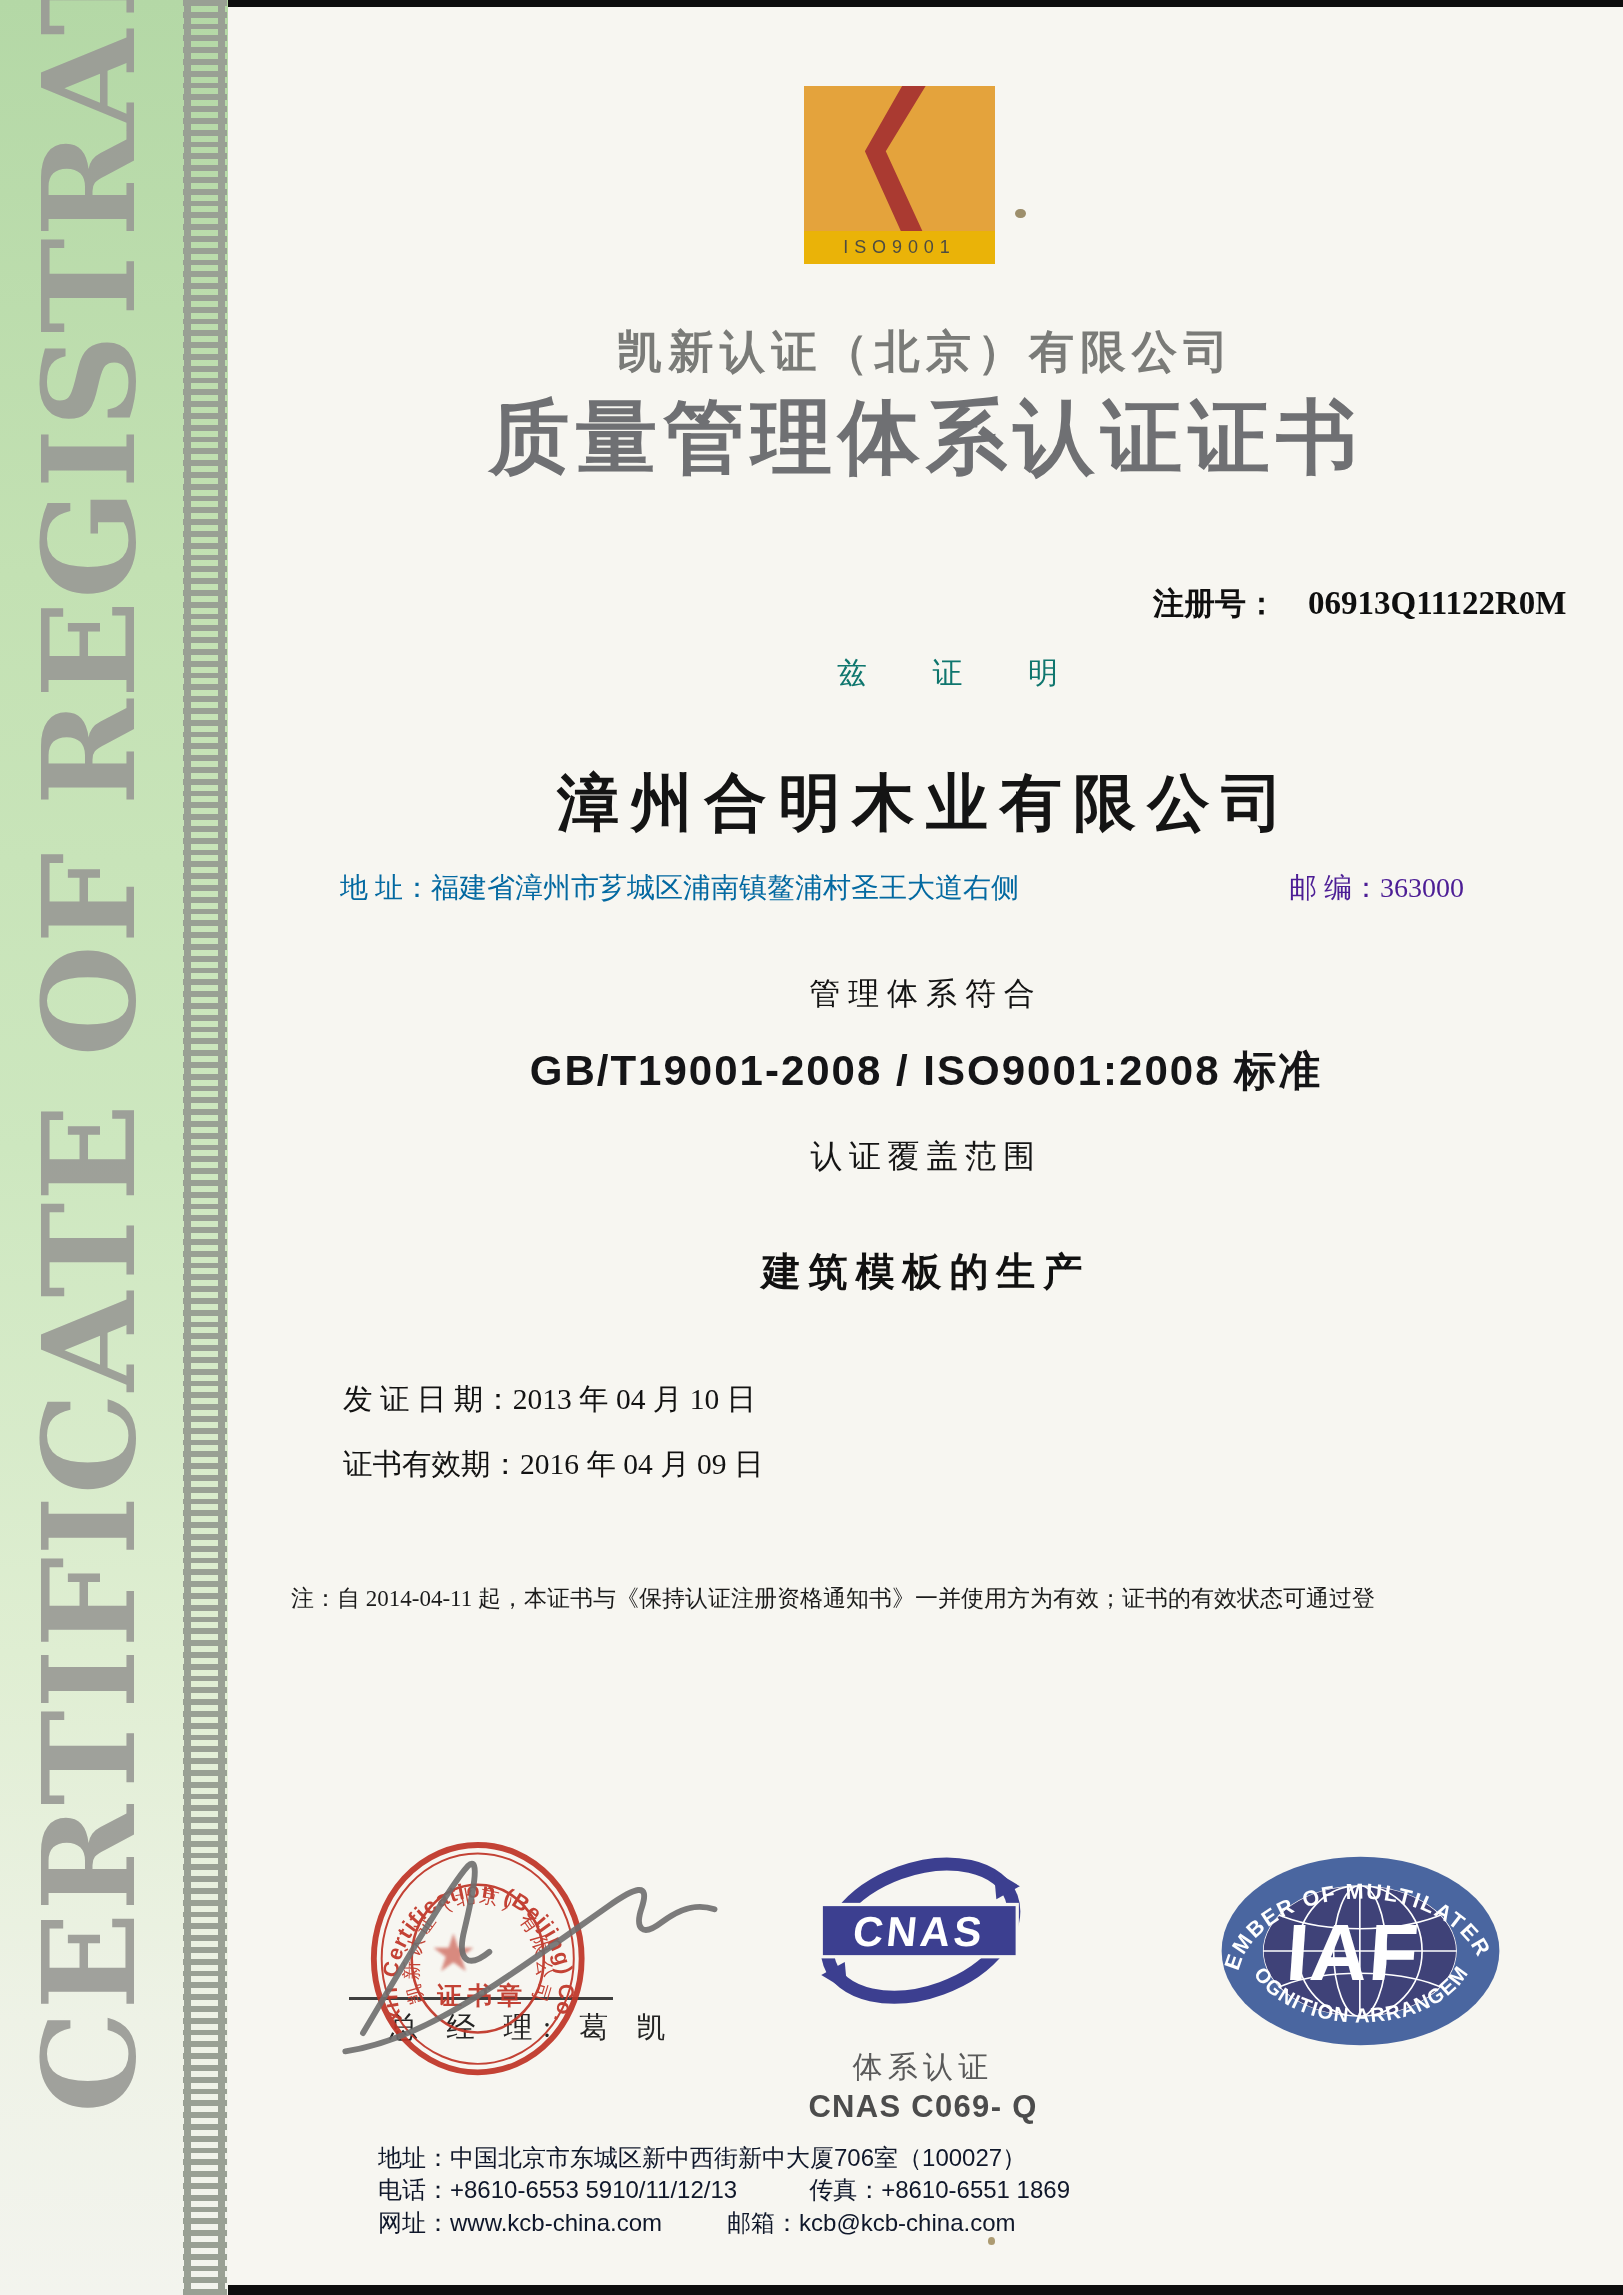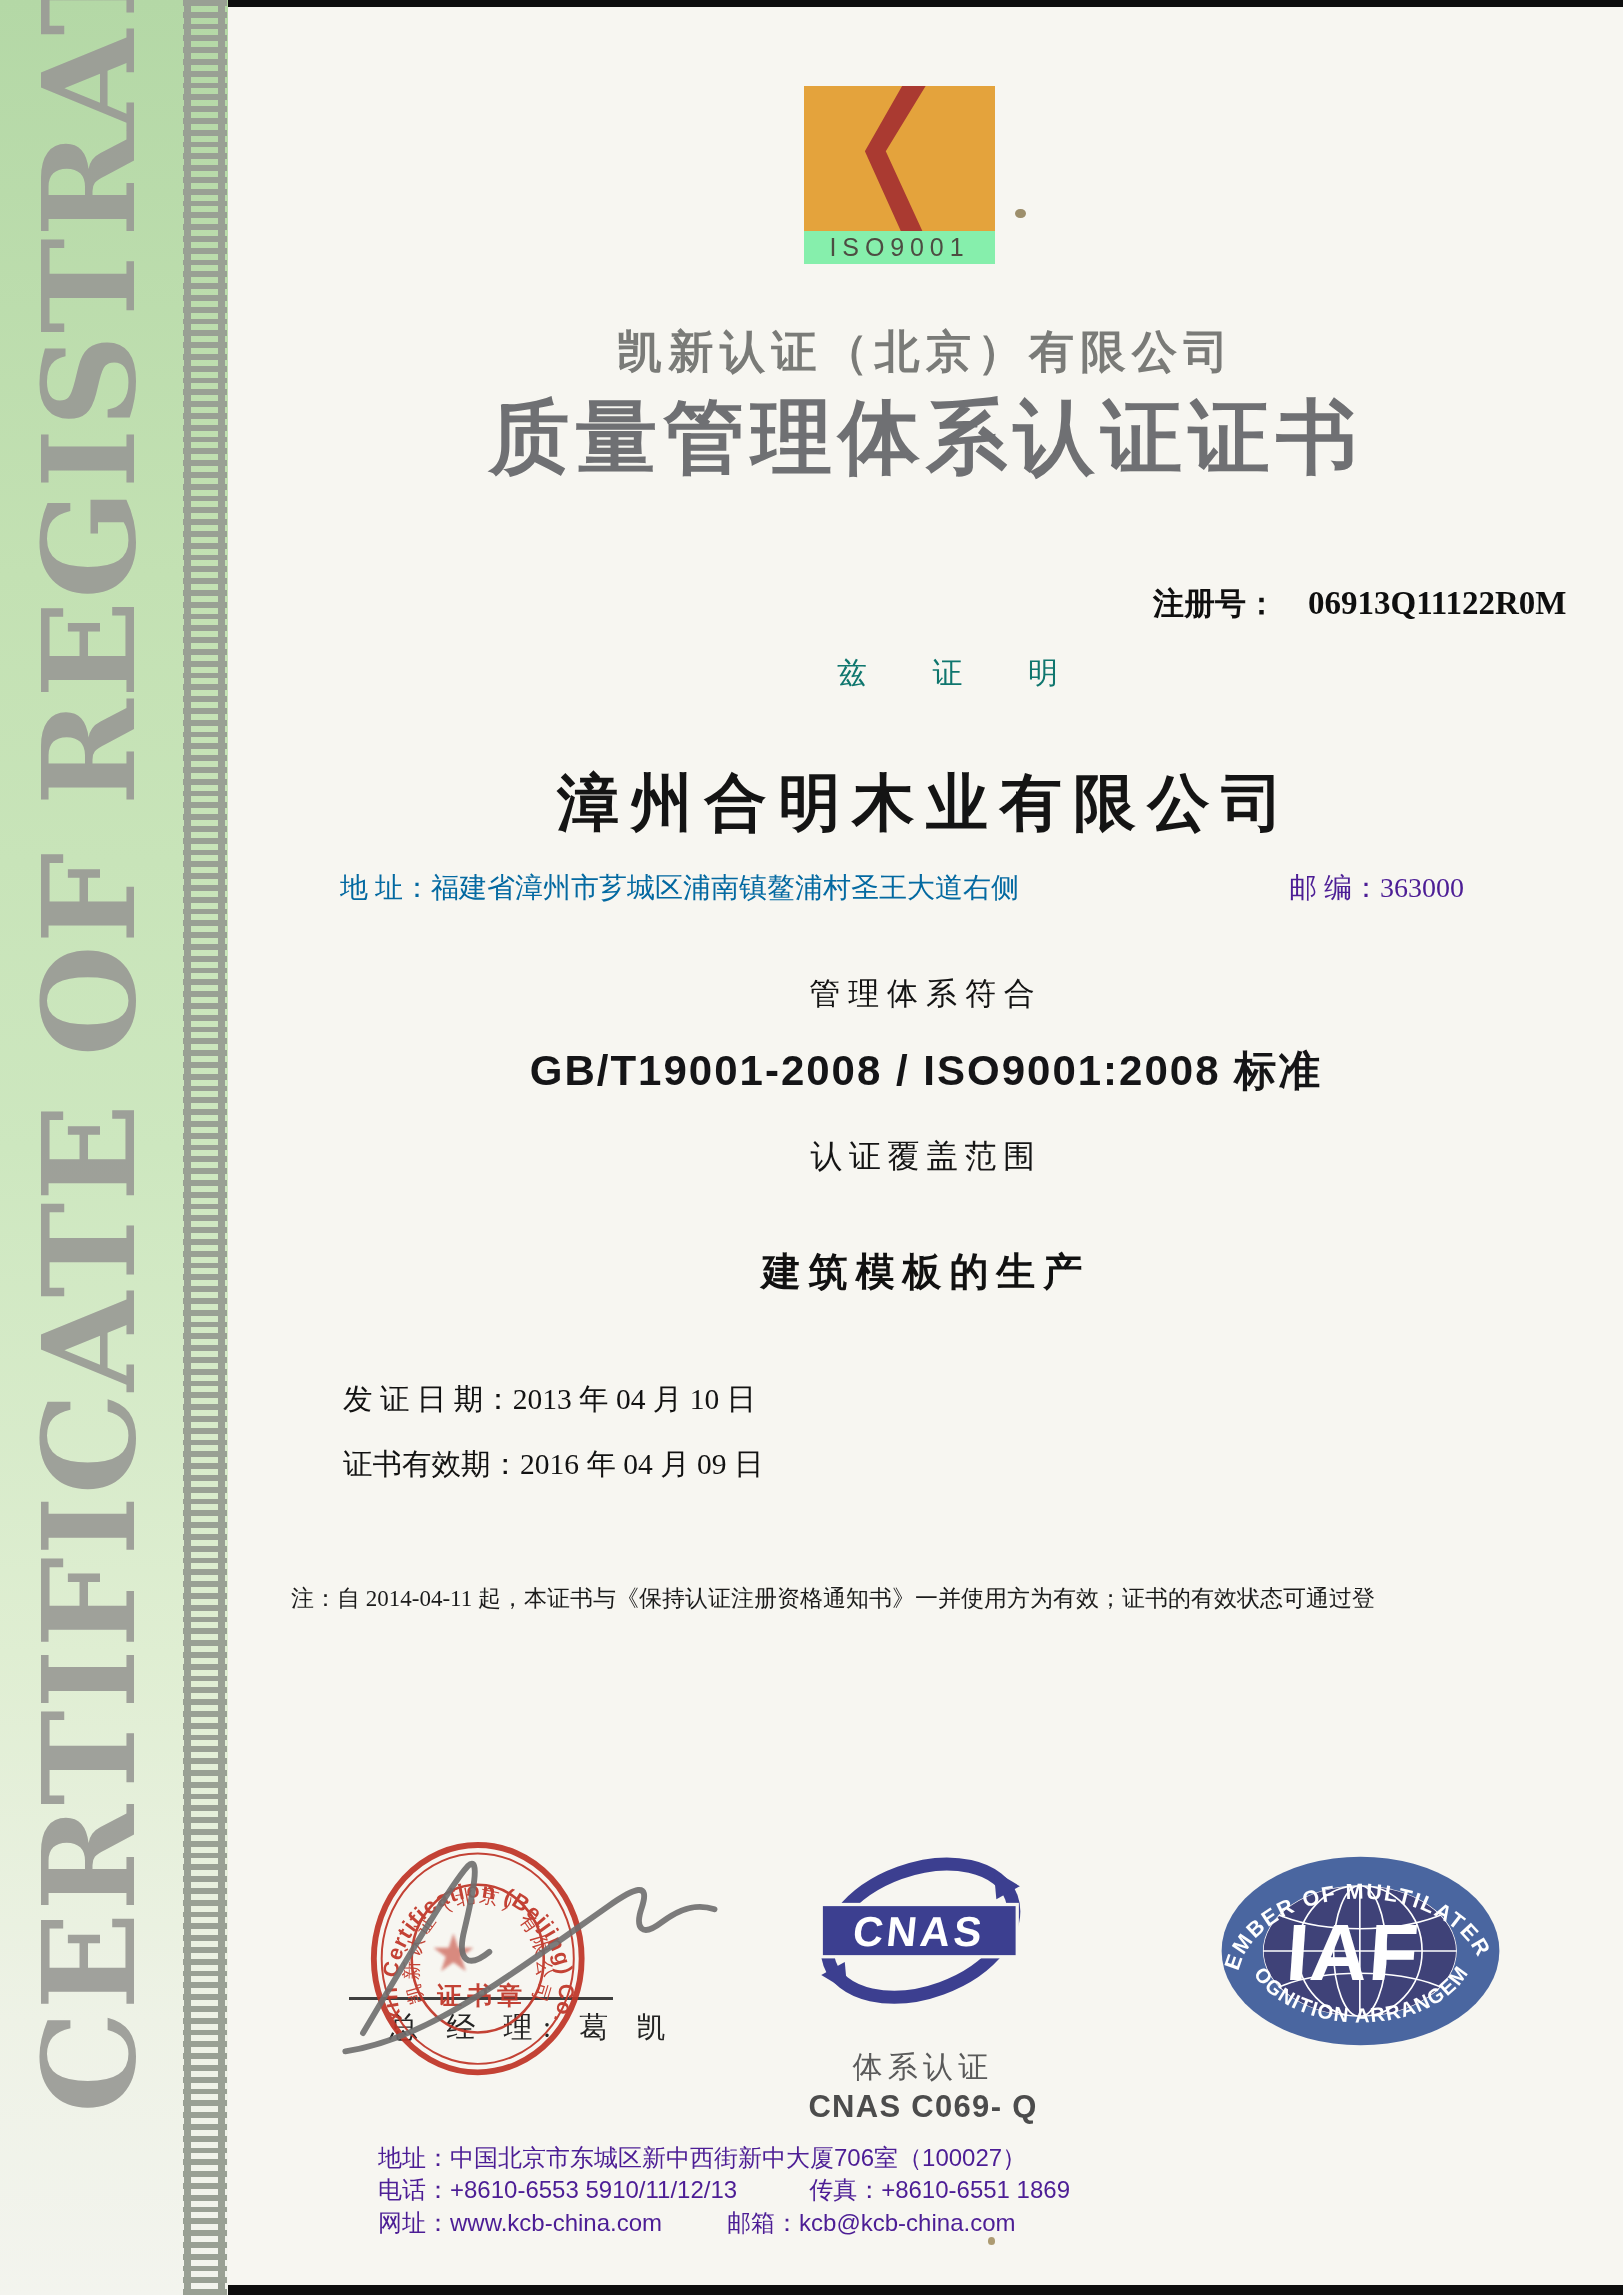--- a/index.html
+++ b/index.html
@@ -19,22 +19,22 @@
       repeating-linear-gradient(180deg,#99a094 0 5.9px,transparent 5.9px 11.8px);}
   .vertical-text{left:23.6px;top:2113px;width:2081px;transform-origin:0 0;
     transform:rotate(-90deg);font-family:"DejaVu Serif","Liberation Serif",serif;
     font-weight:bold;font-size:128px;letter-spacing:1.3px;color:#9a9b96;opacity:.92;
     white-space:nowrap;line-height:131px;}
   
   .c{left:228px;width:1396px;text-align:center;}
   
   .iso-badge{left:804px;top:86px;width:191px;height:178px;}
   .iso-orange{position:absolute;left:0;top:0;width:191px;height:145px;background:#e4a33c;}
-  .iso-band{position:absolute;left:0;top:145px;width:191px;height:33px;background:#86efac;
-    text-align:center;font-family:"Liberation Sans",sans-serif;font-size:25px;
+  .iso-band{position:absolute;left:0;top:145px;width:191px;height:33px;background:#eab308;
+    text-align:center;font-family:"Liberation Sans",sans-serif;font-size:18px;
     letter-spacing:5.9px;color:#4d4c42;line-height:33px;}
   .speck{border-radius:50%;}
   .speck1{left:1015px;top:209px;width:10.5px;height:9.2px;background:#8d7c55;opacity:.85;}
   .speck2{left:988px;top:2237px;width:7.2px;height:7.9px;background:#9a8452;opacity:.8;}
   .issuer-line{top:322px;font-size:45px;font-weight:bold;letter-spacing:6.5px;color:#7a7b78;}
   .cert-title{top:384px;font-size:81px;font-weight:bold;letter-spacing:6.5px;color:#6f7073;}
   .reg-line{left:1153px;top:583px;white-space:nowrap;color:#0f0f0f;}
   .reg-label{font-size:31px;font-weight:bold;}
   .reg-number{font-size:33px;font-weight:bold;margin-left:31px;}
   .certify{left:837px;top:653px;font-size:30px;letter-spacing:29px;color:#0f766e;white-space:nowrap;}
@@ -56,21 +56,21 @@
   .signer{left:389px;top:2008px;font-size:29px;letter-spacing:10.5px;color:#242424;white-space:nowrap;}
   .stamp-svg{left:337px;top:1826px;}
   .signature-svg{left:327px;top:1843px;}
   .cnas-svg{left:814px;top:1847px;}
   .cnas-captions{left:805px;width:236px;text-align:center;}
   .cnas-caption{top:2047px;font-size:30px;letter-spacing:5.2px;color:#5a5a5a;
     font-family:"Liberation Sans",sans-serif;}
   .cnas-code{top:2089px;font-size:31px;font-weight:bold;color:#4c4c4c;
     font-family:"Liberation Sans",sans-serif;letter-spacing:1.3px;}
   .iaf-svg{left:1219px;top:1854px;}
-  .footer{left:378px;font-size:24px;color:#4c1d95;font-family:"Liberation Sans",sans-serif;white-space:nowrap;}
+  .footer{left:378px;font-size:24px;color:#0f172a;font-family:"Liberation Sans",sans-serif;white-space:nowrap;}
   .footer-row1{top:2142px;}
   .footer-row2{top:2174px;}
   .footer-row3{top:2207px;}
   .gap110{display:inline-block;width:72px;}
   .gap100{display:inline-block;width:65px;}
 </style>
 </head>
 <body>
 
 <div class="abs edge-top"></div>

